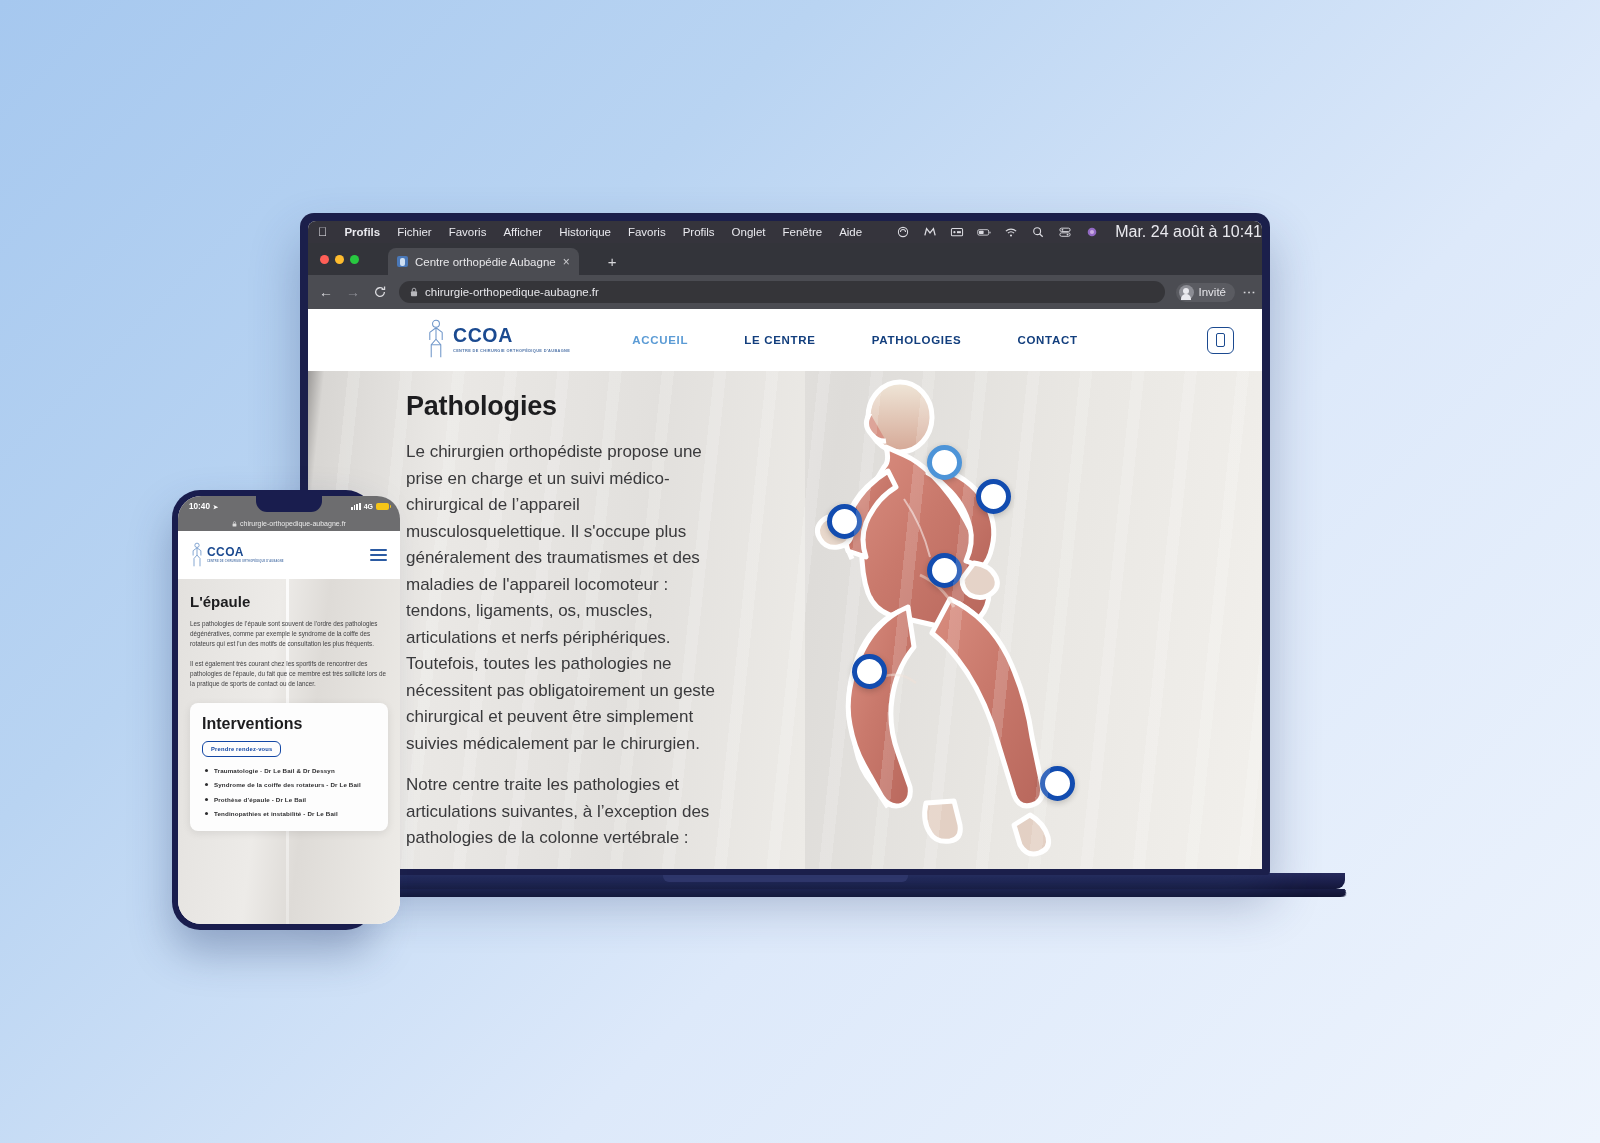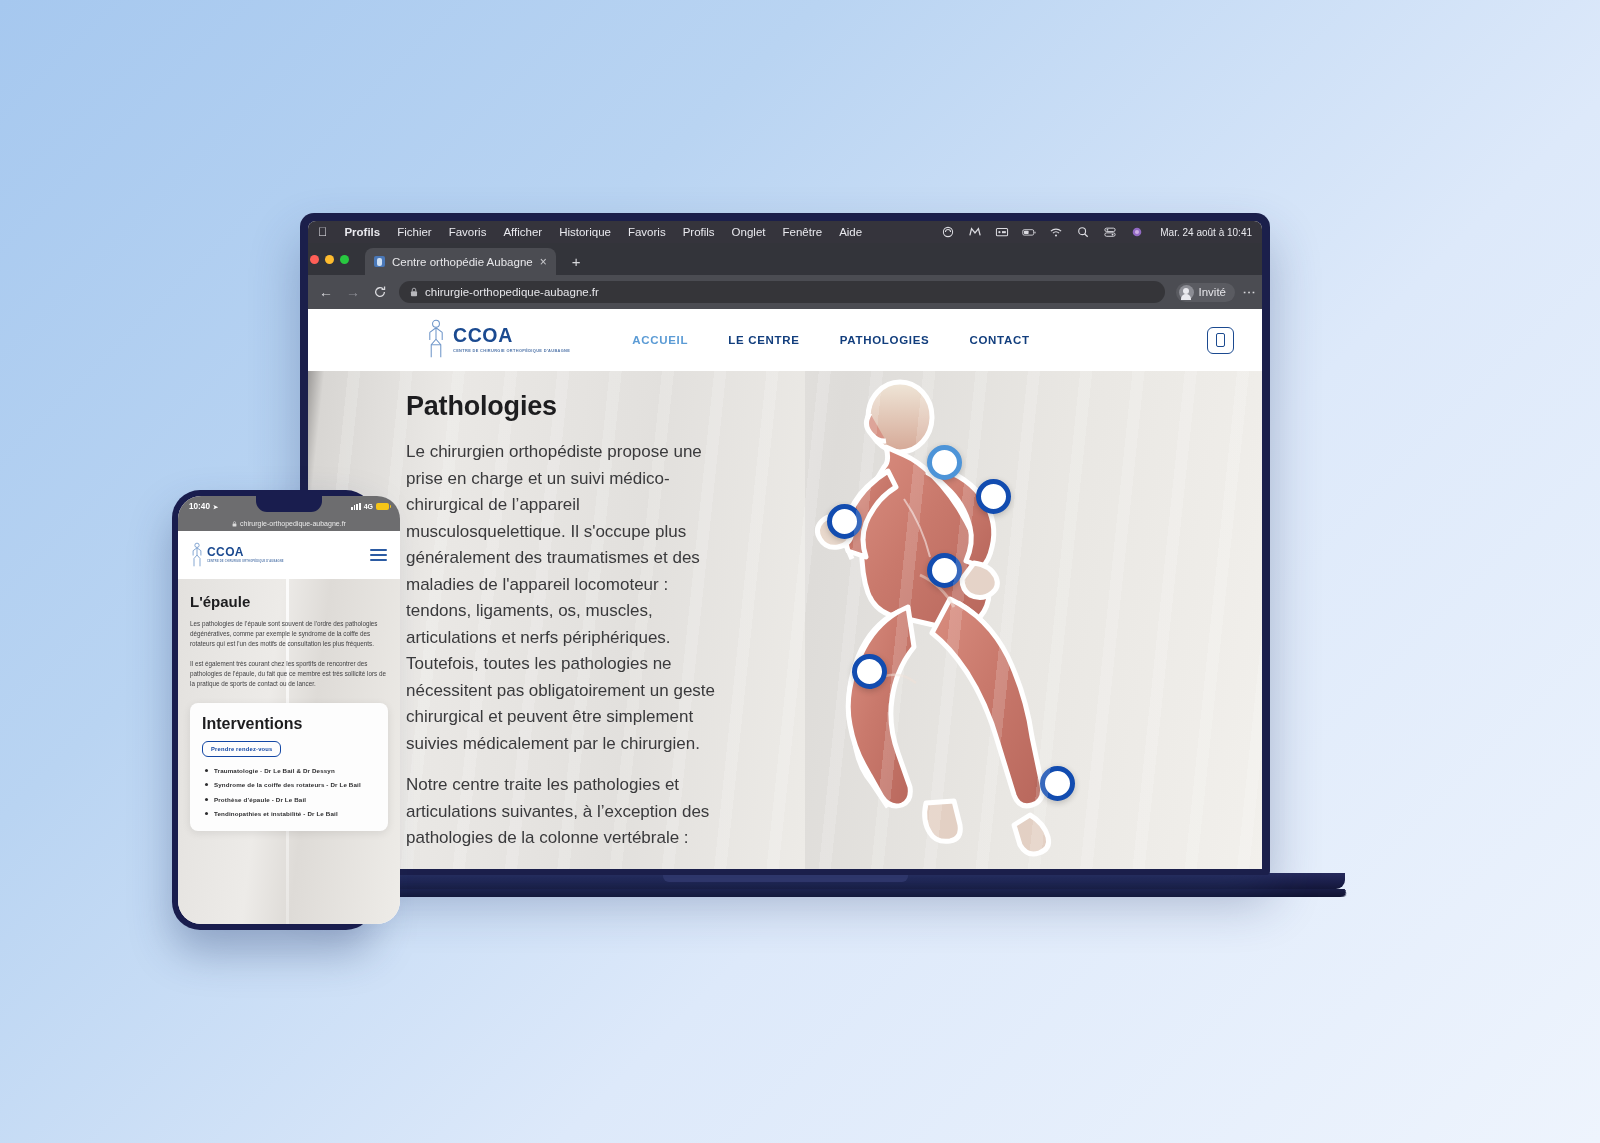--- a/index.html
+++ b/index.html
@@ -43,26 +43,26 @@
   .mac-menubar {
     height: 22px; background: #35343c; display: flex; align-items: center;
     padding: 0 10px; color: #e9e9ee; font-size: 11.5px; gap: 17px;
   }
   .mac-apple { font-size: 12.5px; line-height: 1; color:#e9e9ee; }
   .mac-menubar .mi { white-space: nowrap; }
   .mac-menubar .mi.bold { font-weight: 700; }
   .mb-spacer { flex: 1; }
   .mb-right { display: flex; align-items: center; gap: 13px; }
   .mb-icon { width: 14px; height: 12px; display:inline-block; position: relative; opacity:.92;}
-  .mb-clock { font-size: 10px; white-space: nowrap; margin-left: 3px; }
+  .mb-clock { font-size: 16px; white-space: nowrap; margin-left: 3px; }
 
   
   .chrome-tabs {
     height: 32px; background: #33343a; display: flex; align-items: flex-end;
-    padding-left: 2px; gap: 4px;
+    padding-left: 12px; gap: 17px;
   }
   .traffic { display: flex; align-items: center; gap: 6px; height: 32px; padding-right: 12px; }
   .tl { width: 9px; height: 9px; border-radius: 50%; }
   .tl.r { background: #ff5f57; } .tl.y { background: #febc2e; } .tl.g { background: #28c840; }
   .tab {
     height: 27px; background: #4b4c52; border-radius: 8px 8px 0 0;
     display: flex; align-items: center; gap: 7px; padding: 0 9px; min-width: 190px;
     color: #e7e7ea; font-size: 11.5px;
   }
   .tab-fav { width: 11px; height: 11px; border-radius: 2px; background:#4a78b8; flex:none;
@@ -97,21 +97,21 @@
   
   .site { position: relative; width: 954px; height: 560px; background: #fff; overflow: hidden; }
   .site-header {
     height: 62px; background: #fff; display: flex; align-items: center;
     padding: 0 28px 0 118px; gap: 0; position: relative; z-index: 4;
   }
   .logo { display: flex; align-items: center; gap: 7px; }
   .logo-fig { width: 20px; height: 42px; }
   .logo-txt .ccoa { font-size: 19.5px; font-weight: 800; color: #1b4a90; letter-spacing: .6px; line-height: 1; }
   .logo-txt .sub { font-size: 3.9px; font-weight: 700; color: #4f74a8; letter-spacing: .35px; line-height: 1.45; margin-top: 3px;}
-  .nav { display: flex; align-items: center; gap: 40px; margin-left: 62px; }
+  .nav { display: flex; align-items: center; gap: 56px; margin-left: 62px; }
   .nav a { font-size: 11.5px; font-weight: 800; letter-spacing: .7px; color: #123e7d; text-decoration: none; }
   .nav a.active { color: #5b9bd5; }
   .hdr-spacer { flex: 1; }
   .phone-btn {
     width: 27px; height: 27px; border: 1.6px solid #1b4a90; border-radius: 6px;
     display:flex; align-items:center; justify-content:center;
   }
   .phone-glyph { width: 9px; height: 14px; border: 1.4px solid #1b4a90; border-radius: 2px; }
 
   .hero { position: relative; height: 498px; overflow: hidden;

